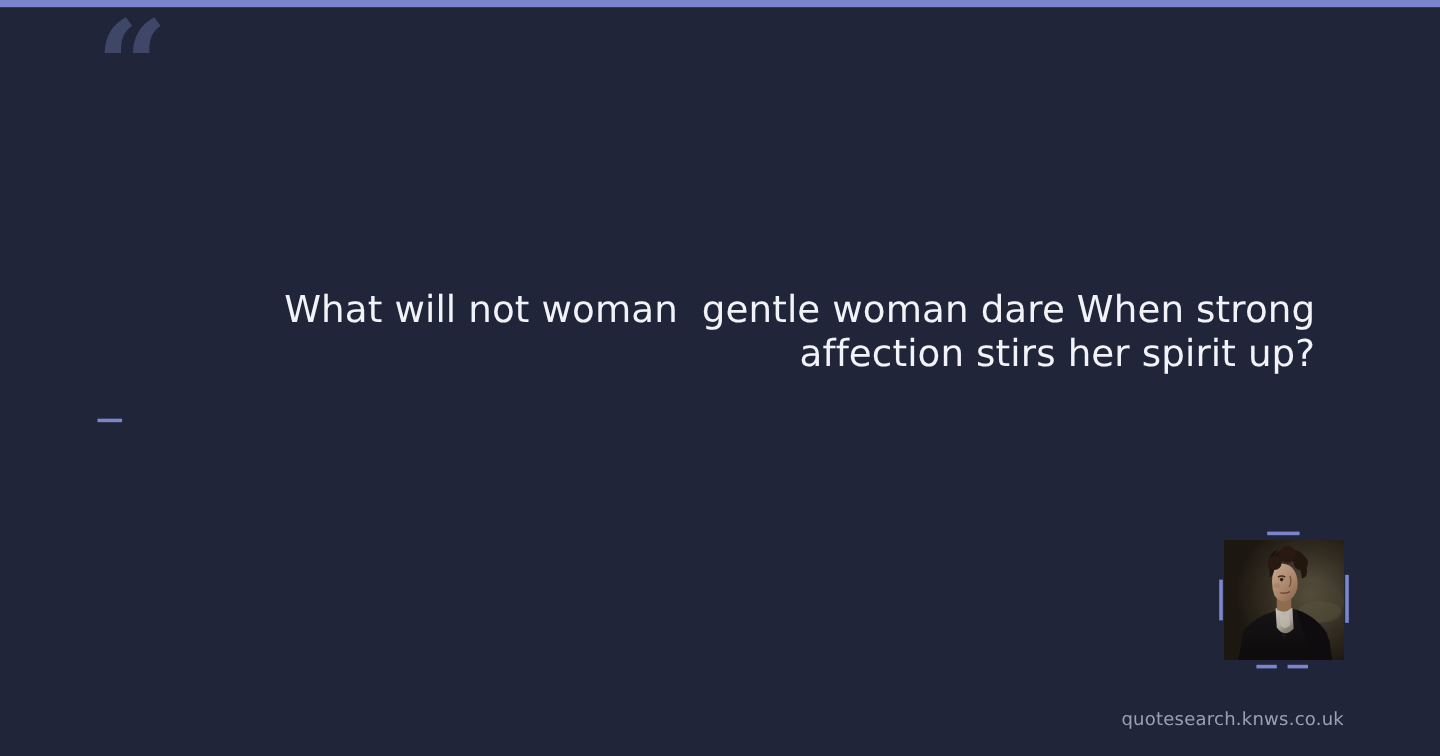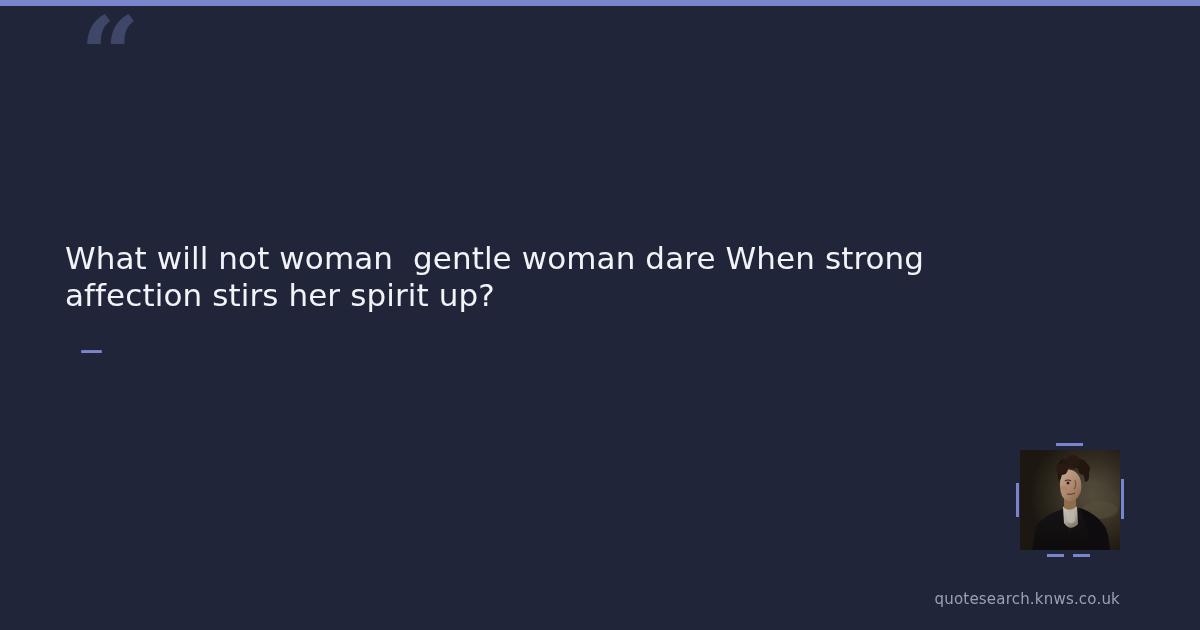--- a/index.html
+++ b/index.html
@@ -40,23 +40,24 @@
     font-weight: 700;
     line-height: 1;
     color: #3f4768;
     letter-spacing: -2px;
     user-select: none;
   }
 
   
   .quote-body {
     position: absolute;
-    left: 65px;
+    left: 96px;
     top: 240px;
     width: 1000px;
+    text-align: right;
   }
   .quote-text {
     margin: 0;
     font-size: 31px;
     line-height: 1.18;
     font-weight: 400;
     color: #f2f3f7;
     letter-spacing: 0.1px;
     white-space: pre-wrap;
   }

